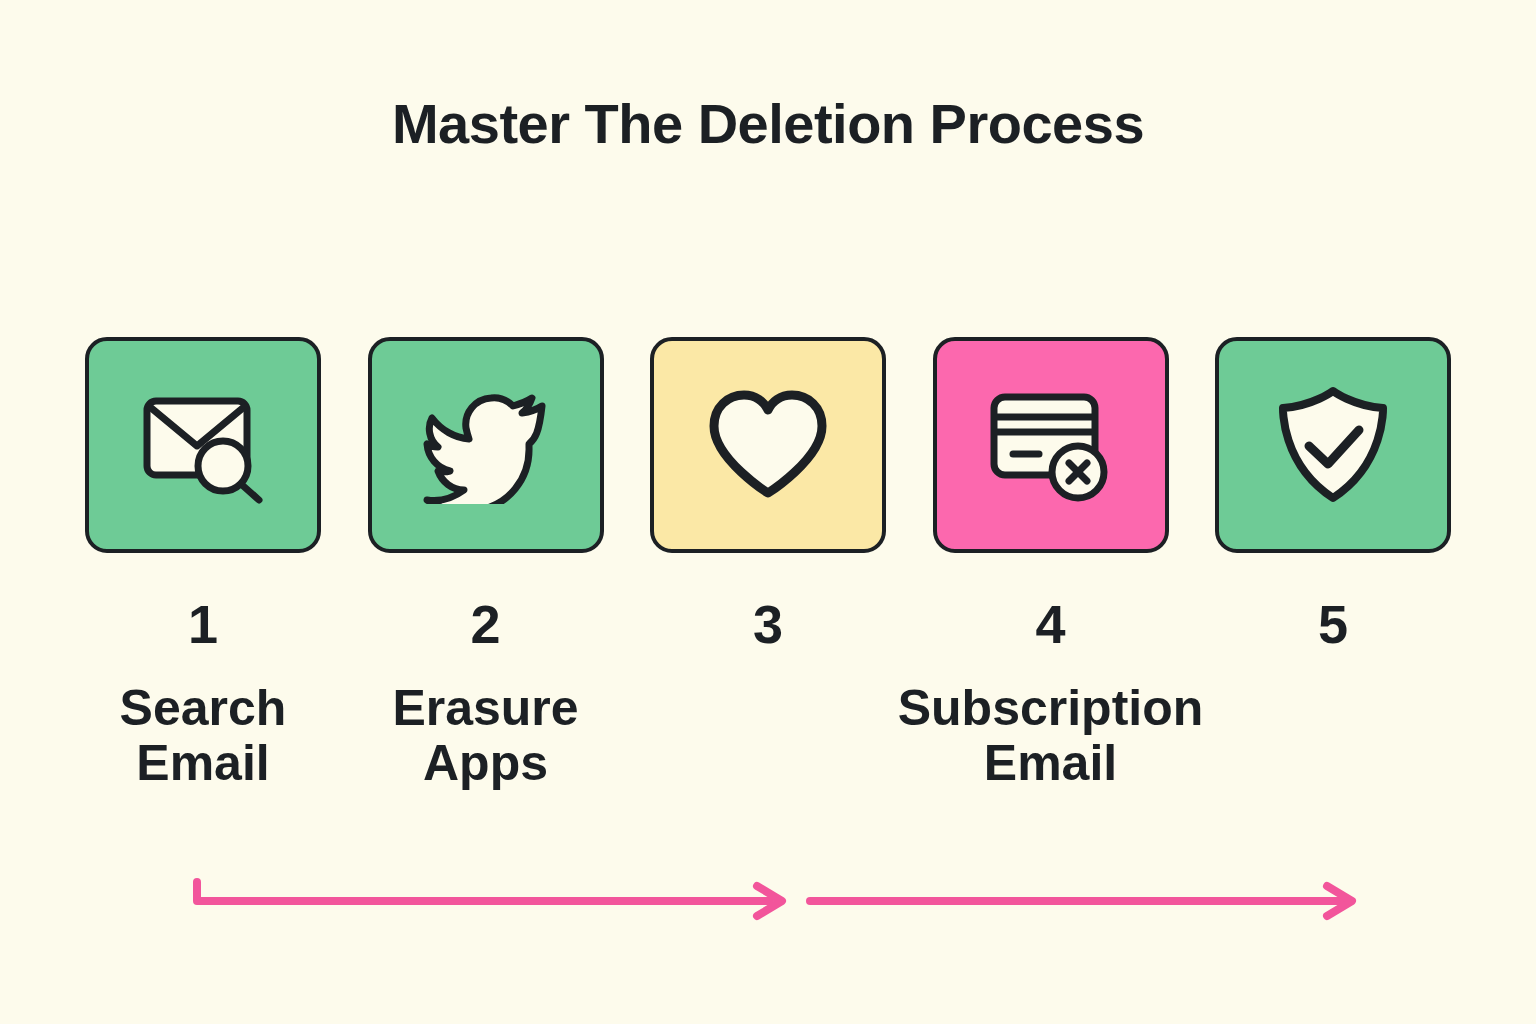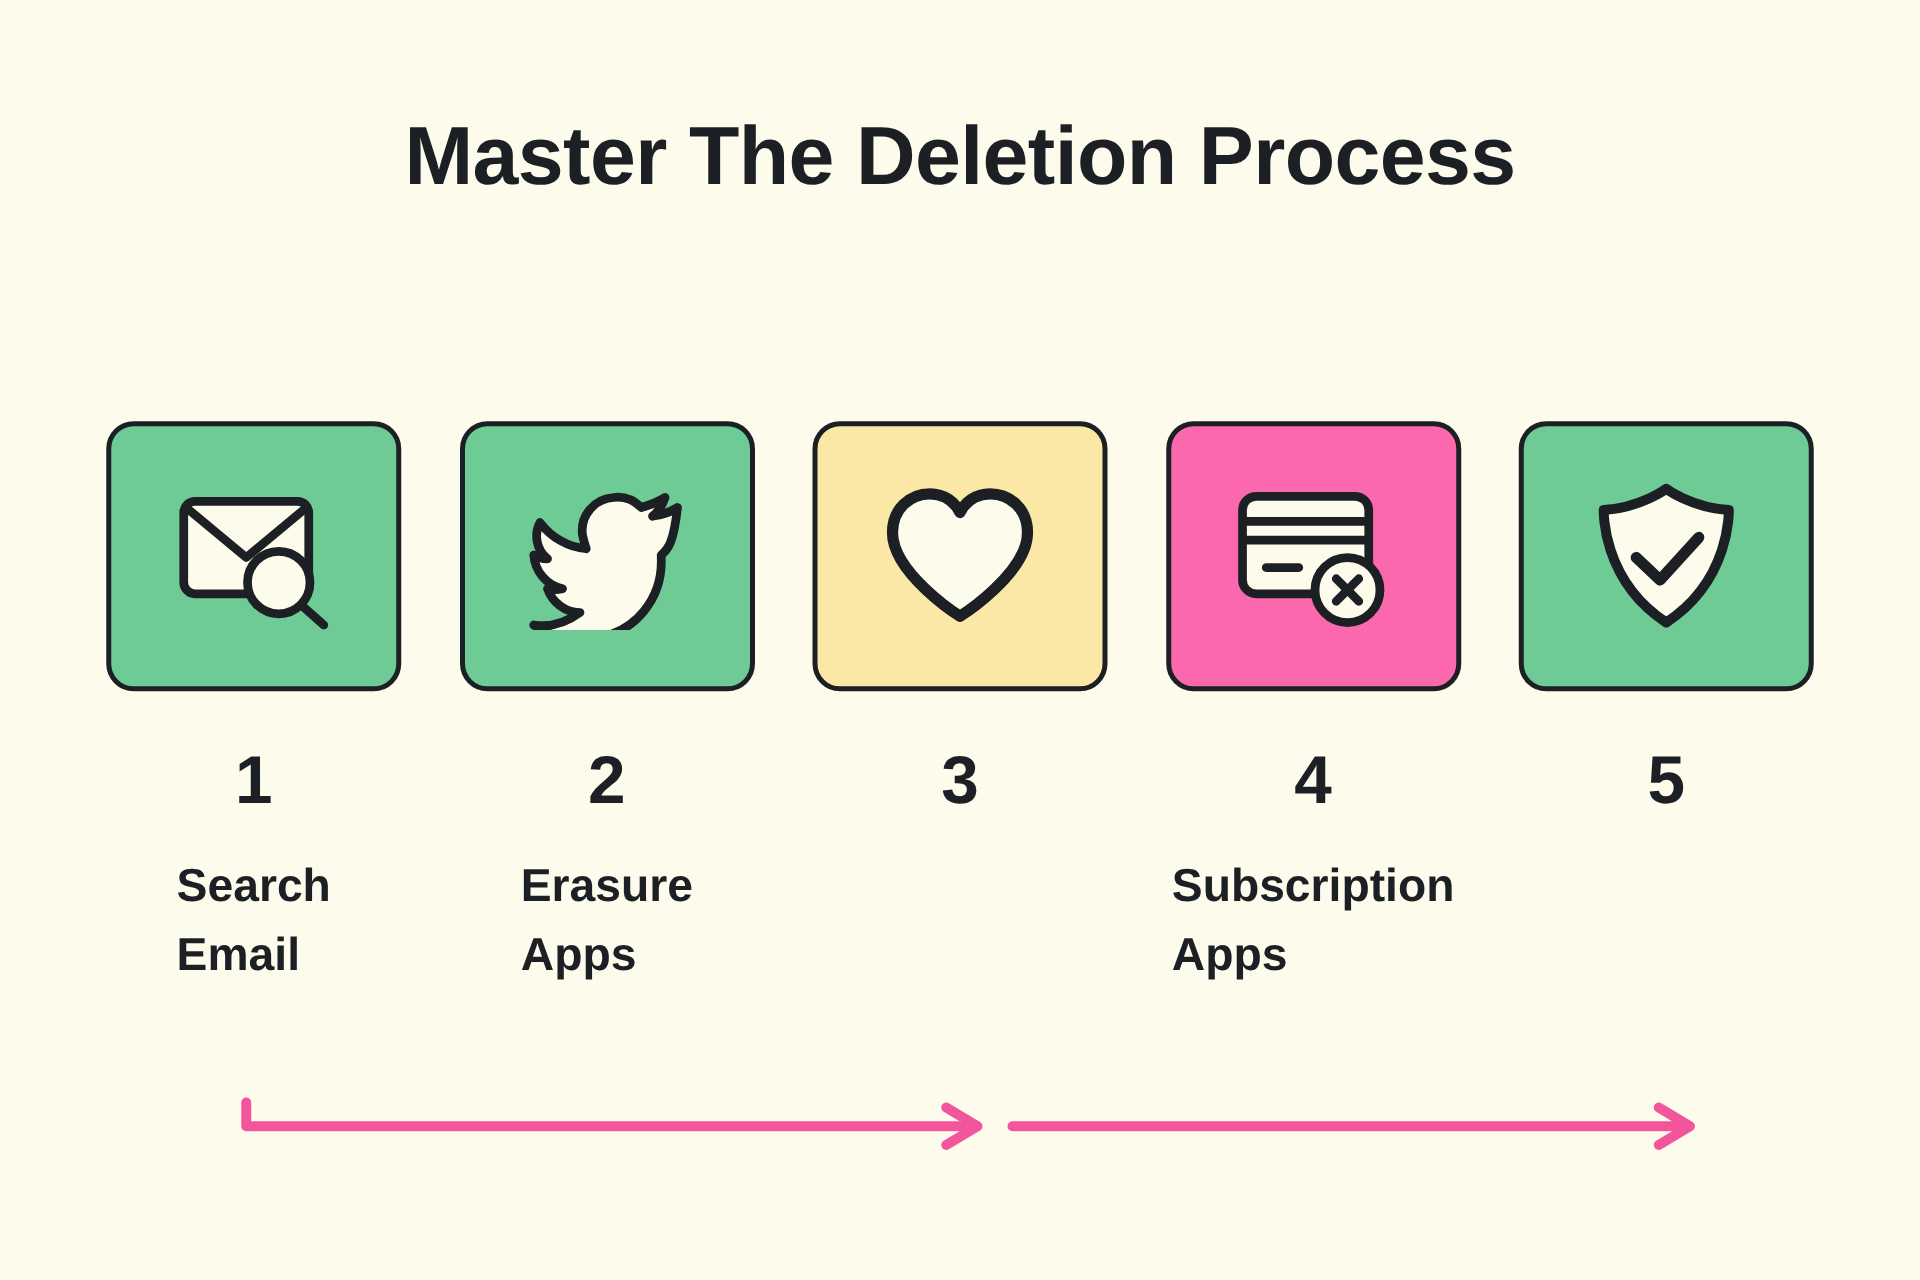--- a/index.html
+++ b/index.html
@@ -20,21 +20,21 @@
     background: #FDFBEC;
   }
 
   
   #title {
     position: absolute;
     left: 0;
     top: 78px;
     width: 1536px;
     text-align: center;
-    font-size: 66px;
+    font-size: 56px;
     line-height: 92px;
     font-weight: 700;
     letter-spacing: -0.5px;
     color: #1C2024;
     white-space: nowrap;
   }
 
   
   #steps {
     position: absolute;
@@ -68,25 +68,25 @@
   }
   .step-number {
     margin-top: 44px;
     font-size: 54px;
     line-height: 54px;
     font-weight: 700;
     color: #1C2024;
   }
   .step-label {
     margin-top: 30px;
-    font-size: 37px;
+    font-size: 50px;
     line-height: 55px;
     font-weight: 700;
     color: #1C2024;
-    text-align: left;
+    text-align: center;
     white-space: pre-line;
   }
 
   
   #arrows {
     position: absolute;
     left: 0;
     top: 860px;
     width: 1536px;
     height: 90px;
@@ -160,21 +160,21 @@
             <line x1="10" y1="48" x2="107" y2="48" stroke="#1C2024" stroke-width="7"></line>
             <line x1="27" y1="70" x2="53" y2="70" stroke="#1C2024" stroke-width="7" stroke-linecap="round"></line>
             <circle cx="92" cy="88" r="26" fill="#FDFBEC" stroke="#1C2024" stroke-width="7"></circle>
             <line x1="83" y1="79" x2="101" y2="97" stroke="#1C2024" stroke-width="7" stroke-linecap="round"></line>
             <line x1="101" y1="79" x2="83" y2="97" stroke="#1C2024" stroke-width="7" stroke-linecap="round"></line>
           </svg>
         </span>
       </div>
       <div class="step-number">4</div>
       <div class="step-label">Subscription
-Apps</div>
+Email</div>
     </div>
 
     <div class="step">
       <div class="tile" style="background:#6ECB96;">
         <span>
           <svg width="120" height="122" viewBox="0 0 120 122" fill="none">
             <path d="M60 7 C60 7 40 22 10 24 C10 24 8 80 60 114
                      C112 80 110 24 110 24 C80 22 60 7 60 7 Z" fill="#FDFBEC" stroke="#1C2024" stroke-width="8" stroke-linejoin="round"></path>
             <path d="M36 62 L55 80 L86 46" fill="none" stroke="#1C2024" stroke-width="9" stroke-linecap="round" stroke-linejoin="round"></path>
           </svg>

